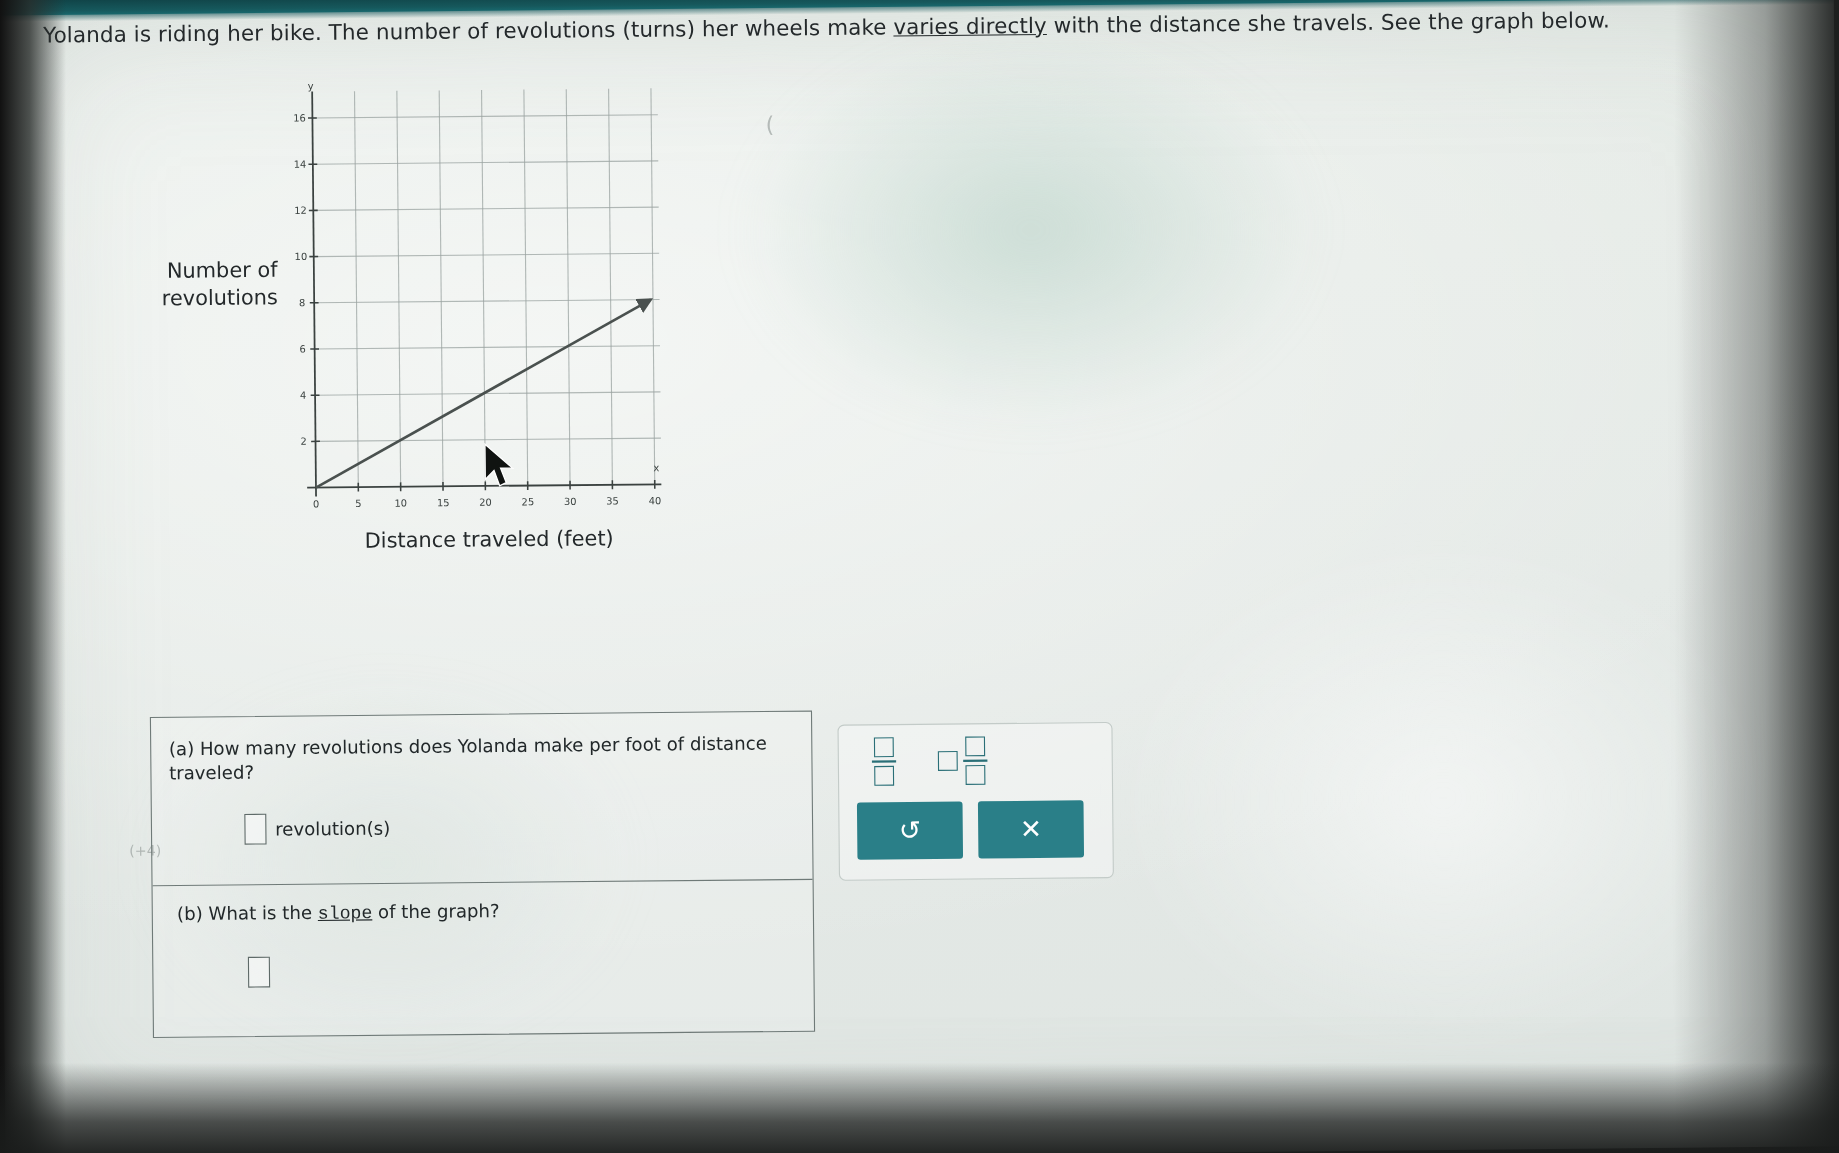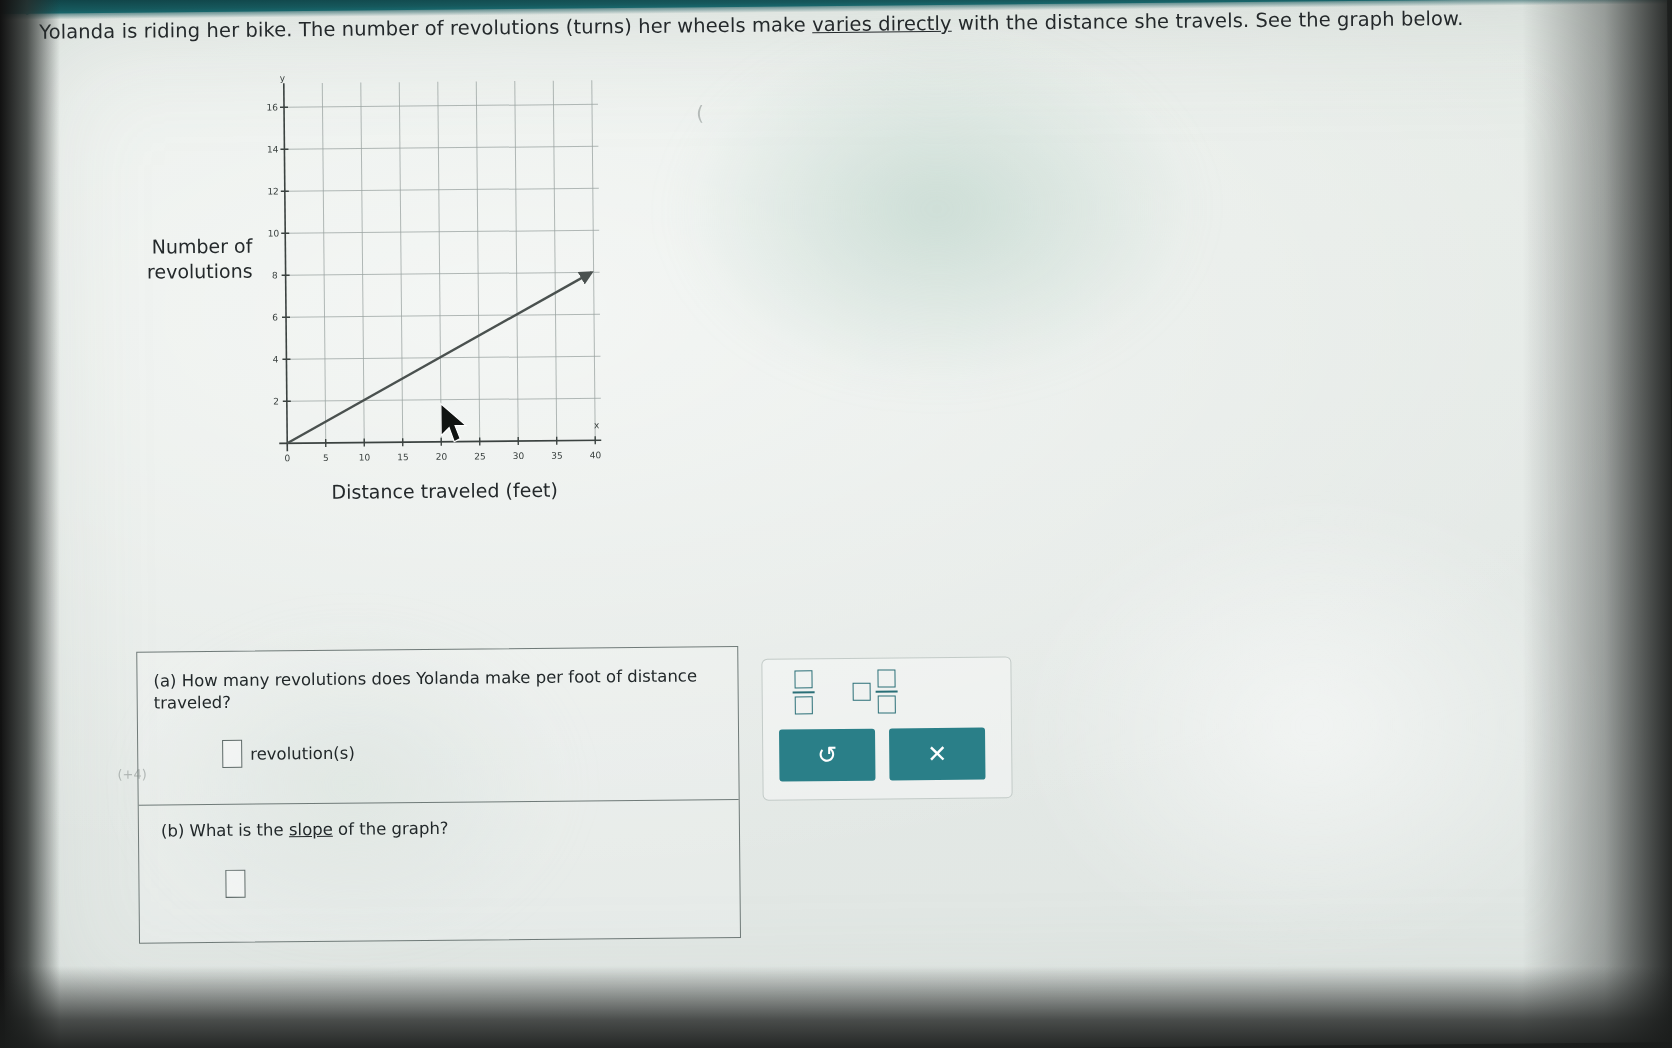--- a/index.html
+++ b/index.html
@@ -161,21 +161,21 @@
     background: #6f7a78;
   }
   .q-text {
     position: absolute;
     font-size: 16.5px;
     line-height: 22px;
     color: #22282a;
   }
   #qa-text { left: 16px; top: 18px; width: 560px; }
   #qb-text { left: 22px; top: 168px; width: 520px; }
-  .q-text .link { text-decoration: underline; }
+  .q-text .link { text-decoration: underline; font-family: Liberation Mono, monospace; }
 
   .answer-row {
     position: absolute;
     display: flex;
     align-items: center;
     gap: 8px;
   }
   #qa-answer { left: 84px; top: 88px; }
   #qb-answer { left: 86px; top: 218px; }
   .input-box {

